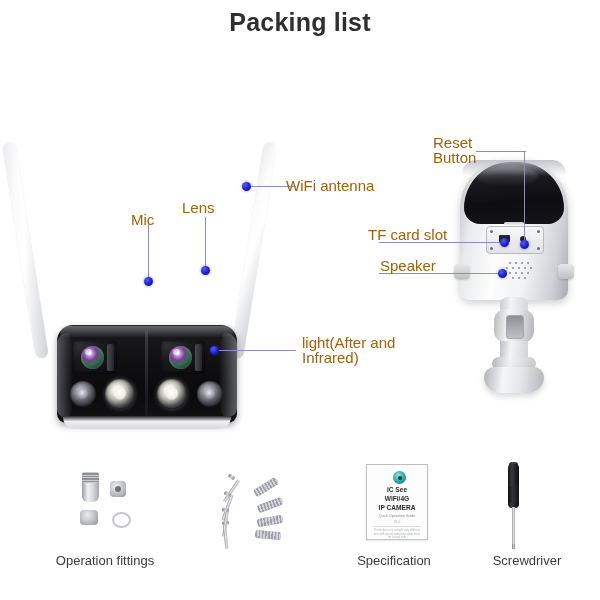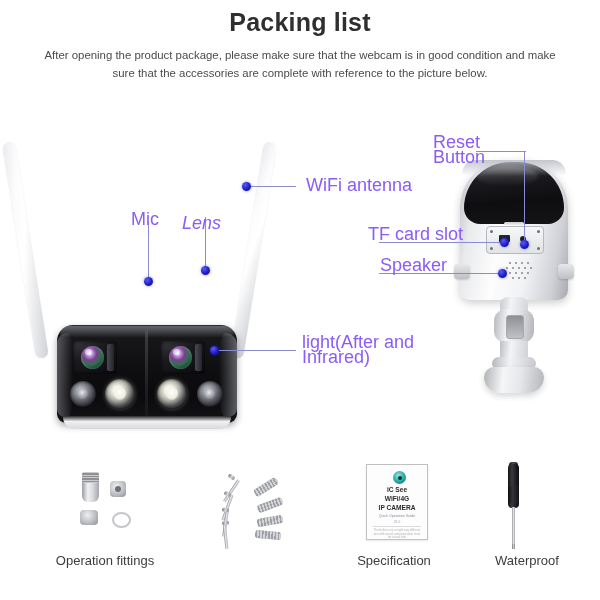--- a/index.html
+++ b/index.html
@@ -14,21 +14,21 @@
   .title{
     position:absolute;left:0;top:8px;width:600px;text-align:center;
     font-size:25px;font-weight:bold;color:#2f2f2f;letter-spacing:.2px;
   }
   .subtitle{
     position:absolute;left:36px;top:46px;width:528px;text-align:center;
     font-size:11.4px;line-height:18px;color:#4a4a4a;
   }
 
   
-  .lbl{position:absolute;font-size:18px;color:#8b5cf6;line-height:15px;white-space:pre-line;}
+  .lbl{position:absolute;font-size:15px;color:#a16207;line-height:15px;white-space:pre-line;}
   .dot{position:absolute;width:9px;height:9px;border-radius:50%;
        background:radial-gradient(circle at 35% 32%,#5c5cf0 0%,#1b1bc4 55%,#12129c 100%);
        box-shadow:0 0 3px rgba(40,40,220,.55);}
   .ln{position:absolute;background:#8b8bd0;}
   .lnH{height:1.4px;}
   .lnV{width:1.4px;}
 
   
   #camLeft{position:absolute;left:28px;top:128px;width:270px;height:280px;}
   .antL{position:absolute;width:13px;border-radius:7px;
@@ -174,21 +174,20 @@
     background:linear-gradient(90deg,#8d8f95,#e4e5e8 45%,#9fa1a7);}
   .sdTip{position:absolute;left:30px;top:82px;width:3.2px;height:5px;
     background:linear-gradient(90deg,#76787e,#c8cacf,#80828a);}
 </style>
 </head>
 <body>
 
 <div id="page">
 
   <div class="title">Packing list</div>
-  <div class="subtitle">After opening the product package, please make sure that the webcam is in good condition and make sure that the accessories are complete with reference to the picture below.</div>
 
   <div id="camLeft">
     <div class="antL" id="antLeft"></div>
     <div class="antL" id="antRight"></div>
     <div class="antFoot" id="footL"></div>
     <div class="antFoot" id="footR"></div>
 
     <div id="bodyL">
       <div class="bodyShell"></div>
       <div class="bodyTopEdge"></div>
@@ -213,25 +212,25 @@
       <div class="baseRim"></div>
     </div>
   </div>
 
   <div class="ln lnV" style="left:148px;top:222px;height:58px;"></div>
   <div class="dot" style="left:144px;top:277px;"></div>
   <div class="lbl" style="left:131px;top:212px;">Mic</div>
 
   <div class="ln lnV" style="left:205px;top:217px;height:53px;"></div>
   <div class="dot" style="left:201px;top:266px;"></div>
-  <div class="lbl" style="left:182px;top:216px;font-style:italic;">Lens</div>
+  <div class="lbl" style="left:182px;top:200px;">Lens</div>
 
   <div class="ln lnH" style="left:251px;top:186px;width:45px;"></div>
   <div class="dot" style="left:242px;top:182px;"></div>
-  <div class="lbl" style="left:306px;top:178px;">WiFi antenna</div>
+  <div class="lbl" style="left:286px;top:178px;">WiFi antenna</div>
 
   <div class="ln lnH" style="left:219px;top:350px;width:77px;"></div>
   <div class="dot" style="left:210px;top:346px;"></div>
   <div class="lbl" style="left:302px;top:335px;">light(After and
 Infrared)</div>
 
   <div id="camRight">
     <div id="rearBody">
       <div class="rearShell"></div>
       <div class="rearHood"></div>
@@ -334,15 +333,15 @@
   </div>
   <div class="accCap" style="left:324px;top:553px;width:140px;">Specification</div>
 
   <div class="accArt" style="left:482px;top:462px;width:80px;height:80px;">
     <div class="sdCap"></div>
     <div class="sdHandle"></div>
     <div class="sdGrip"></div>
     <div class="sdShaft"></div>
     <div class="sdTip"></div>
   </div>
-  <div class="accCap" style="left:462px;top:553px;width:130px;">Waterproof</div>
+  <div class="accCap" style="left:462px;top:553px;width:130px;">Screwdriver</div>
 
 </div>
 
 </body></html>

